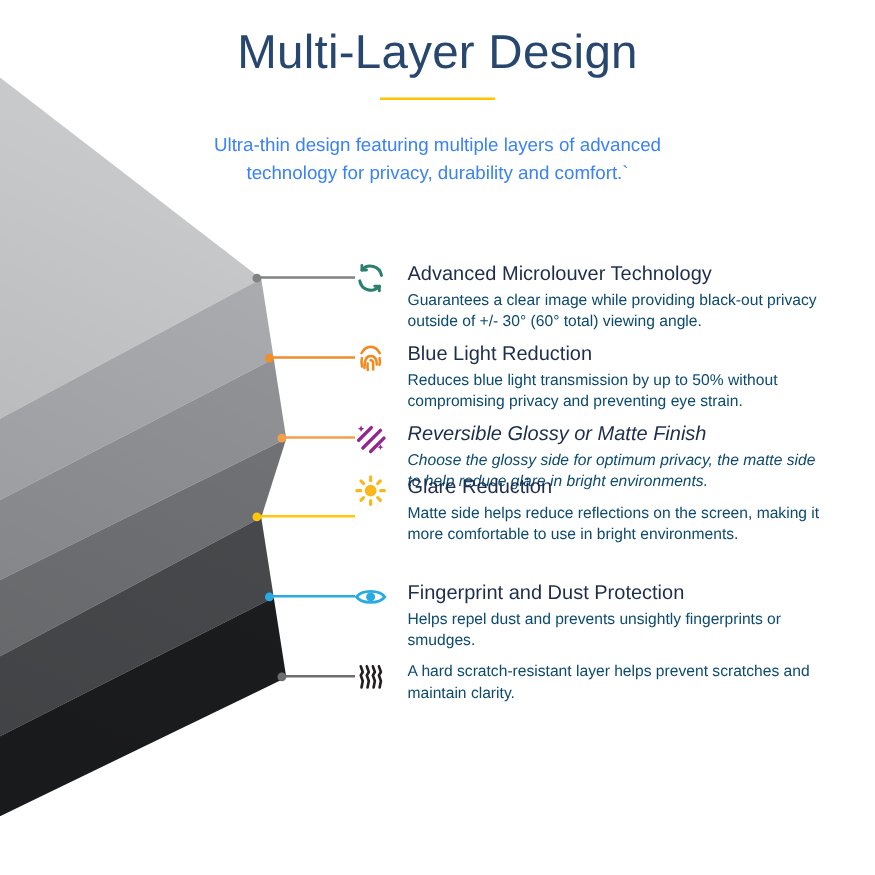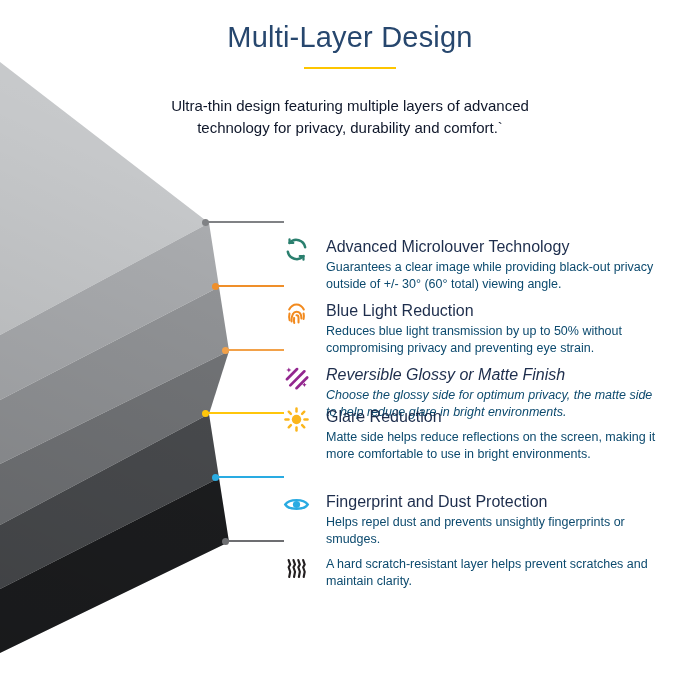--- a/index.html
+++ b/index.html
@@ -3,23 +3,23 @@
 <meta charset="utf-8">
 <style>
   html,body{margin:0;padding:0;background:#fff;}
   .canvas{
     position:relative;width:700px;height:700px;overflow:hidden;background:#ffffff;
     font-family:"Liberation Sans", sans-serif;
   }
 
   
   .header{position:absolute;top:20px;left:0;width:100%;text-align:center;z-index:5;}
-  .header h1{margin:0;font-size:29px;font-weight:400;color:#27476e;letter-spacing:.2px;line-height:1.2;}
+  .header h1{margin:0;font-size:38px;font-weight:400;color:#27476e;letter-spacing:.2px;line-height:1.2;}
   .title-underline{width:92px;height:2px;margin:12px auto 0;background:#fdc500;}
-  .subtitle{margin:26px auto 0;font-size:15px;line-height:1.5;color:#0f172a;max-width:440px;}
+  .subtitle{margin:26px auto 0;font-size:15px;line-height:1.5;color:#3b82f6;max-width:440px;}
 
   
   .layers{position:absolute;inset:0;z-index:1;}
   .sheet{position:absolute;inset:0;background-color:currentColor;}
   .sheet::after{
     content:"";position:absolute;inset:0;
     background:linear-gradient(205deg, rgba(255,255,255,.30) 0%, rgba(255,255,255,0) 42%, rgba(0,0,0,.16) 100%);
   }
   .s1{clip-path:polygon(0 62px, 209px 223px, 0 335px);}
   .s2{clip-path:polygon(0 335px, 209px 223px, 219px 287px, 0 400px);}
@@ -29,21 +29,21 @@
   .s6{clip-path:polygon(0 589px, 219px 478px, 229px 542px, 0 653px);}
 
   
   .leader{position:absolute;height:2px;background-color:currentColor;z-index:3;}
   .leader::before{
     content:"";position:absolute;left:-4px;top:-2.5px;width:7px;height:7px;border-radius:50%;
     background-color:currentColor;
   }
 
   
-  .feature{position:absolute;left:283px;width:382px;display:flex;gap:9px;z-index:4;margin-top:27px;}
+  .feature{position:absolute;left:283px;width:382px;display:flex;gap:9px;z-index:4;}
   .icon{flex:0 0 34px;height:30px;display:flex;align-items:center;}
   .icon svg{display:block;}
   .ftext h3{margin:4px 0 0;font-size:16px;font-weight:400;color:#1d2d4c;line-height:1.15;}
   .ftext p{margin:3px 0 0;font-size:12.5px;line-height:1.33;color:#0c4a6e;}
 </style>
 </head>
 <body>
 
 <div class="canvas">
 

